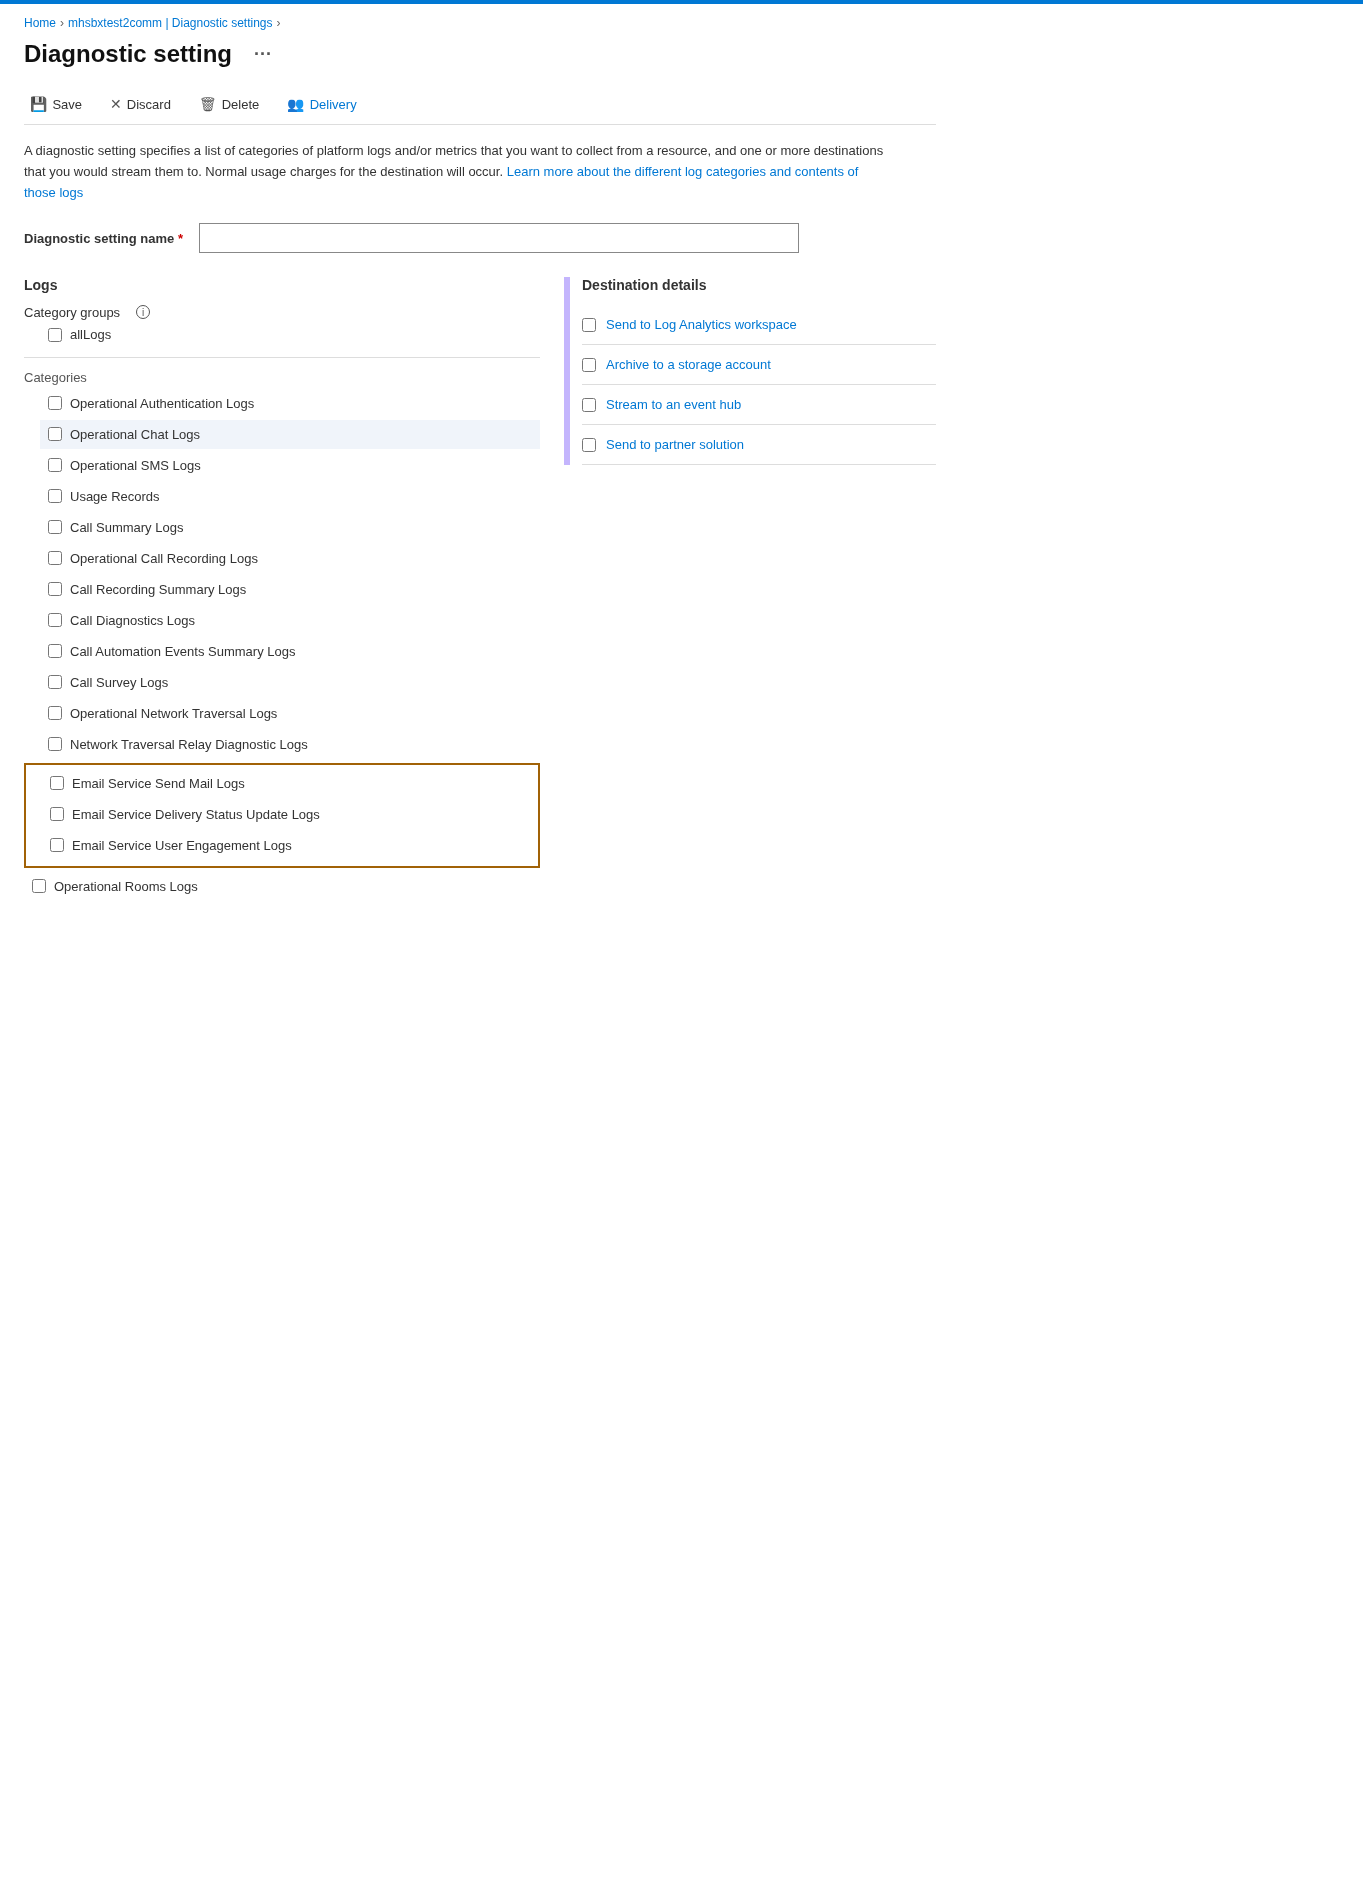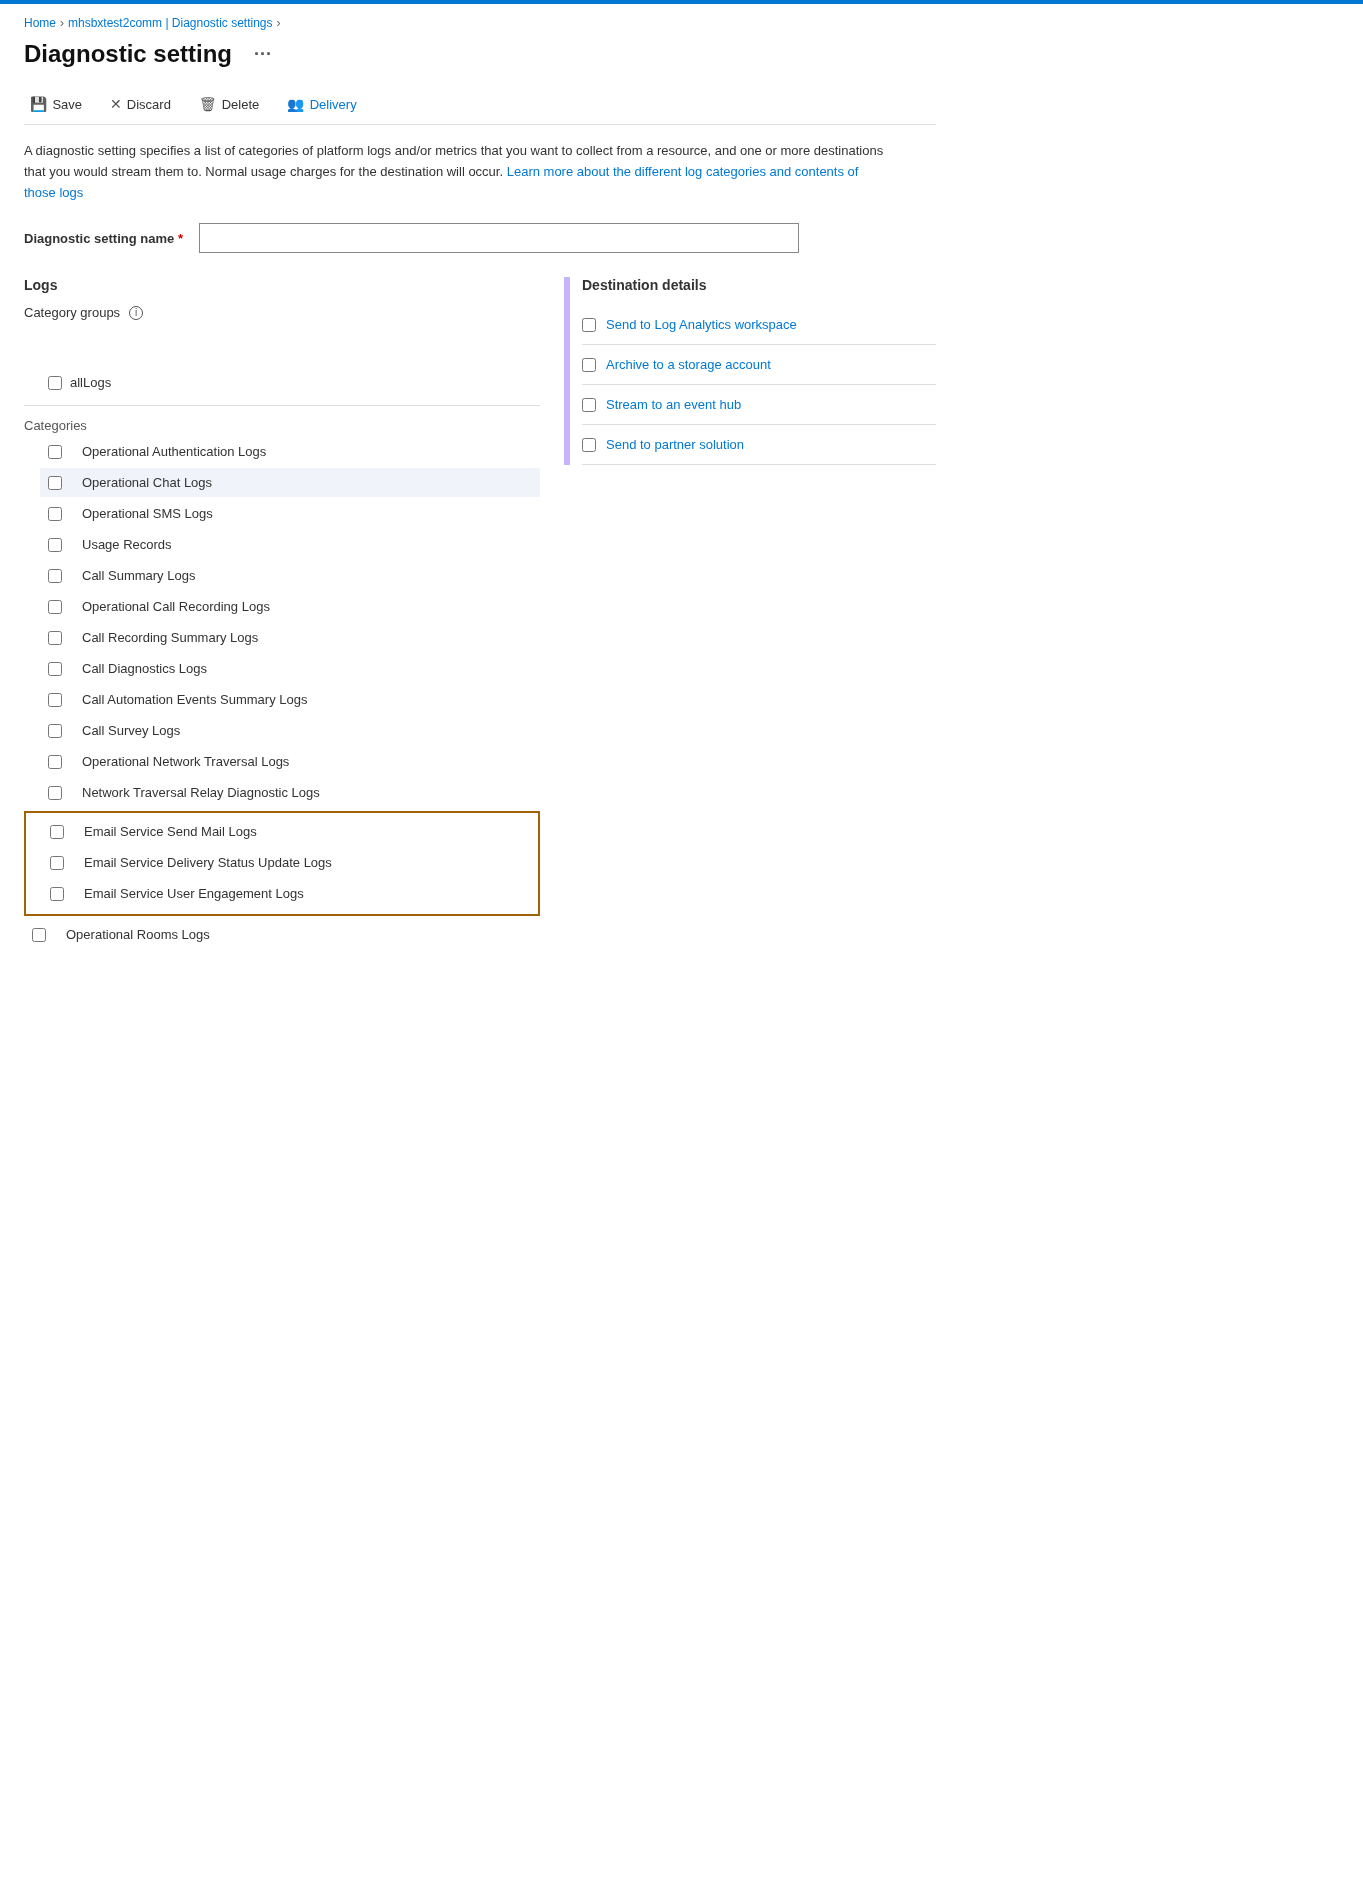--- a/index.html
+++ b/index.html
@@ -125,39 +125,39 @@
     .section-title {
       font-size: 14px;
       font-weight: 700;
       margin-bottom: 12px;
     }
     .category-group-label {
       font-size: 13px;
       font-weight: 400;
       margin-bottom: 0;
       display: flex;
-      align-items: center;
-      gap: 9px;
+      align-items: flex-start;
+      gap: 16px;
     }
     .info-circle {
       display: inline-flex;
       align-items: center;
       justify-content: center;
       width: 14px;
       height: 14px;
       border-radius: 50%;
       border: 1px solid #555;
       font-size: 10px;
       color: #555;
       cursor: help;
     }
     .checkbox-row {
       display: flex;
-      align-items: center;
-      gap: 20px;
+      align-items: flex-start;
+      gap: 8px;
       padding: 7px 8px;
       margin-bottom: 2px;
       cursor: pointer;
     }
     .checkbox-row.highlighted {
       background: #f0f4fa;
     }
     .checkbox-row input[type=checkbox] {
       width: 14px;
       height: 14px;
@@ -208,21 +208,20 @@
       padding: 4px 16px;
     }
 
     .alllogs-row {
       display: flex;
       align-items: center;
       gap: 8px;
       padding: 7px 8px;
       margin-bottom: 2px;
       cursor: pointer;
-      margin-top: 48px;
     }
     .alllogs-row input[type=checkbox] {
       width: 14px;
       height: 14px;
     }
   </style>
 </head>
 <body>
 
 <div class="top-bar"></div>

